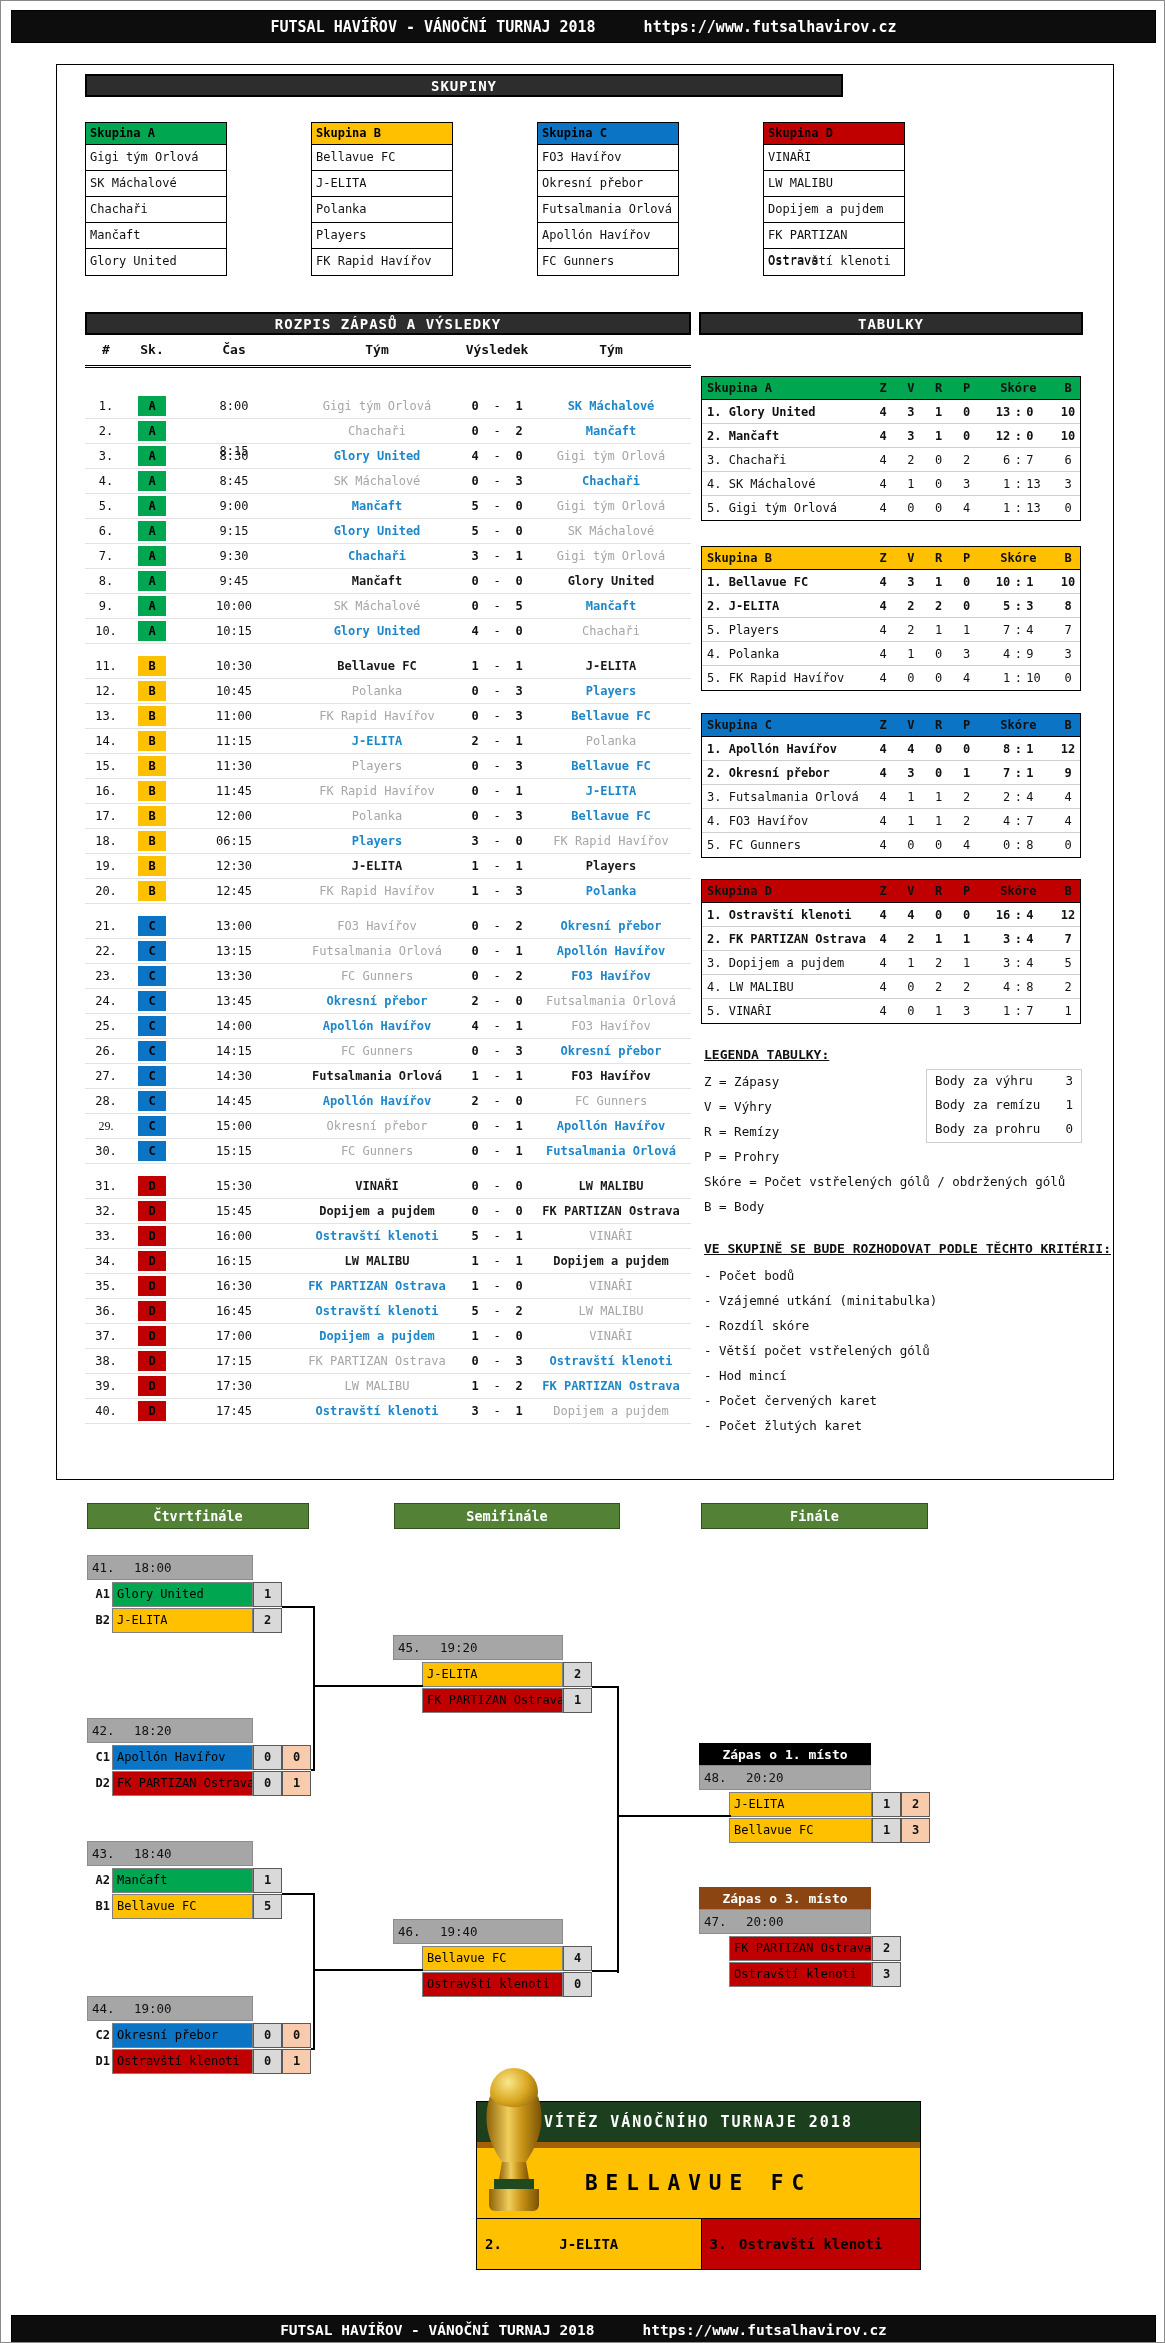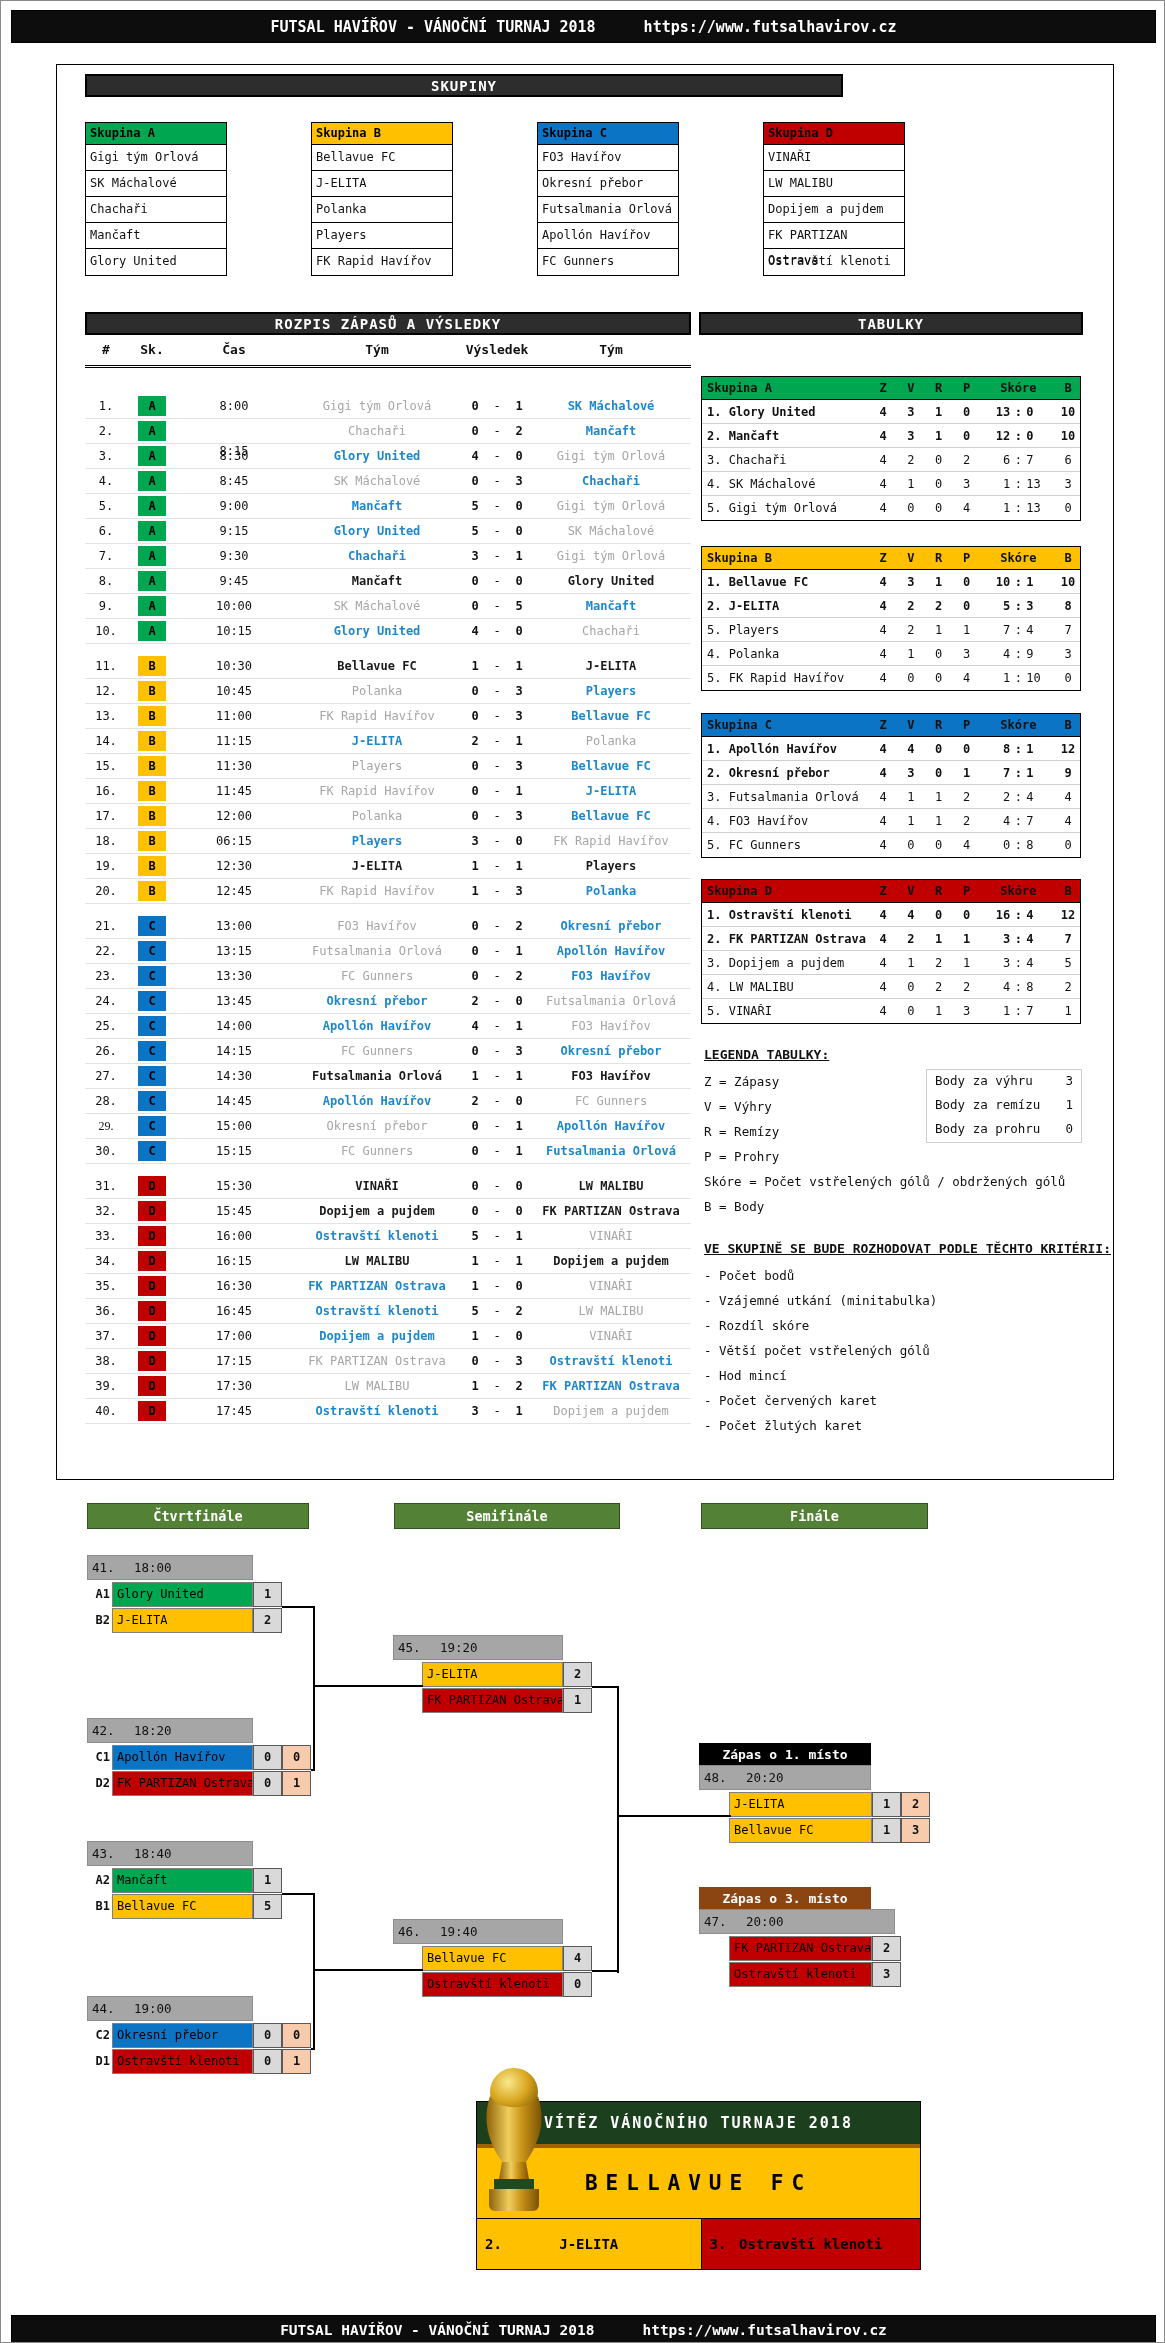--- a/index.html
+++ b/index.html
@@ -64,21 +64,21 @@
   .seed { font-weight:bold; font-size:12px; text-align:right; line-height:25px; }
   .bk-team { border:1px solid #808080; font-size:12px; line-height:23px; padding-left:4px; color:#000;
              white-space:nowrap; overflow:hidden; }
   .bk-score { background:#d9d9d9; border:1px solid #595959; font-weight:bold; font-size:12px;
               text-align:center; line-height:23px; }
   .bk-pen { background:#f8cbad; }
   .bline { background:#000; }
   
   .win-box { border:1px solid #000; }
   .win-head { color:#fff; font-weight:bold; font-size:15px; letter-spacing:2px;
-              display:flex; align-items:center; justify-content:center; border-bottom:4px solid #a16207; }
+              display:flex; align-items:center; justify-content:center; border-bottom:6px solid #a16207; }
   .win-body { background:#FFC000; display:flex; align-items:center; justify-content:center;
               font-size:21px; font-weight:bold; letter-spacing:8px; color:#000; border-bottom:1px solid #000; }
   .win-bottom { display:flex; }
   .win-cell { position:relative; display:flex; align-items:center; justify-content:center;
               font-size:14px; font-weight:bold; color:#000; height:100%; }
   .win-rank { position:absolute; left:8px; }
 </style>
 </head>
 <body>
 
@@ -961,21 +961,21 @@
         <span class="no">48.</span>
         <span class="tm">20:20</span>
       </div>
       <div class="abs bk-team" style="left: 728px; top: 1791px; width: 143px; height: 25px; background: rgb(255, 192, 0);">J-ELITA</div>
       <div class="abs bk-score" style="left: 871px; top: 1791px; width: 29px; height: 25px;">1</div>
       <div class="abs bk-score bk-pen" style="left: 900px; top: 1791px; width: 29px; height: 25px;">2</div>
       <div class="abs bk-team" style="left: 728px; top: 1817px; width: 143px; height: 25px; background: rgb(255, 192, 0);">Bellavue FC</div>
       <div class="abs bk-score" style="left: 871px; top: 1817px; width: 29px; height: 25px;">1</div>
       <div class="abs bk-score bk-pen" style="left: 900px; top: 1817px; width: 29px; height: 25px;">3</div>
       <div class="abs bk-title" style="left: 698px; top: 1886px; width: 172px; height: 22px; background: rgb(139, 69, 19);">Zápas o 3. místo</div>
-      <div class="abs bk-head" style="left: 698px; top: 1908px; width: 196px; height: 25px;">
+      <div class="abs bk-head" style="left: 698px; top: 1908px; width: 172px; height: 25px;">
         <span class="no">47.</span>
         <span class="tm">20:00</span>
       </div>
       <div class="abs bk-team" style="left: 728px; top: 1935px; width: 143px; height: 25px; background: rgb(192, 0, 0);">FK PARTIZAN Ostrava</div>
       <div class="abs bk-score" style="left: 871px; top: 1935px; width: 29px; height: 25px;">2</div>
       <div class="abs bk-team" style="left: 728px; top: 1961px; width: 143px; height: 25px; background: rgb(192, 0, 0);">Ostravští klenoti</div>
       <div class="abs bk-score" style="left: 871px; top: 1961px; width: 29px; height: 25px;">3</div>
       <div class="abs bline" style="left: 281px; top: 1605px; width: 32px; height: 2px;"></div>
       <div class="abs bline" style="left: 312px; top: 1605px; width: 2px; height: 165px;"></div>
       <div class="abs bline" style="left: 310px; top: 1768px; width: 4px; height: 2px;"></div>

